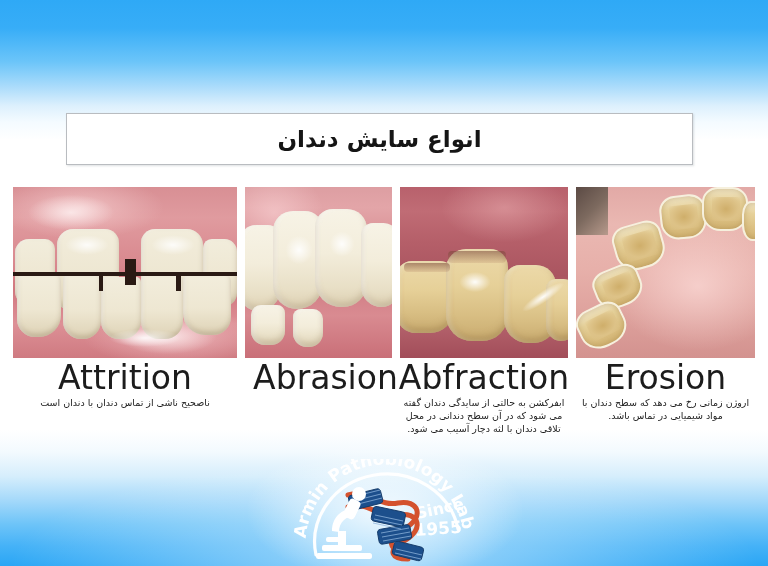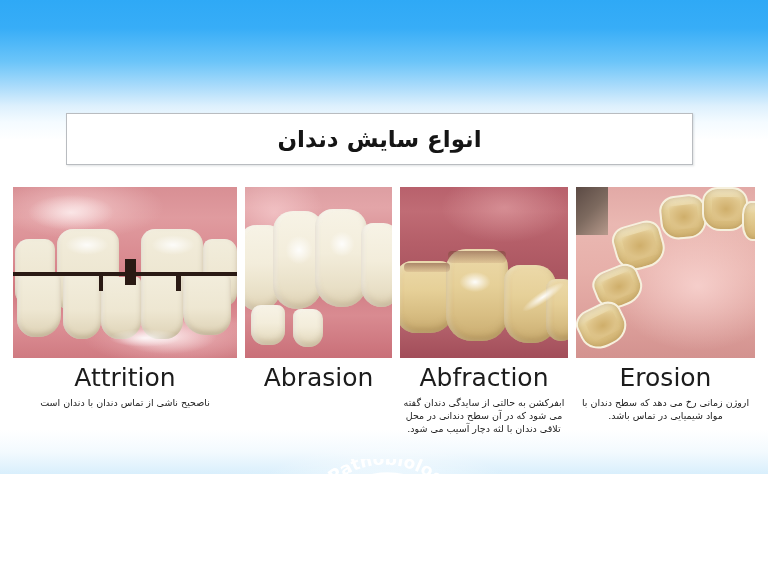--- a/index.html
+++ b/index.html
@@ -12,21 +12,21 @@
     height: 566px;
     overflow: hidden;
     font-family: "DejaVu Sans", "Liberation Sans", sans-serif;
     background: #ffffff;
   }
 
   
   .stage {
     position: relative;
     width: 768px;
-    height: 474px;
+    height: 566px;
     overflow: hidden;
     background:
       linear-gradient(to bottom,
         #2fa9f6 0px,
         #37adf7 28px,
         #6cc5f9 62px,
         #aeddfb 88px,
         #ddf0fd 106px,
         #f4fbff 122px,
         #ffffff 140px,
@@ -196,27 +196,27 @@
     top: 363px;
     width: 768px;
     height: 100px;
   }
   .col {
     position: absolute;
     top: 0;
     text-align: center;
   }
   #col-0 { left: 13px;  width: 224px; }
-  #col-1 { left: 241px; width: 155px; }
+  #col-1 { left: 248px; width: 155px; }
   #col-2 { left: 398px; width: 172px; }
   #col-3 { left: 574px; width: 183px; }
 
   .col-title {
     font-family: "DejaVu Sans", "Liberation Sans", sans-serif;
-    font-size: 25px;
+    font-size: 33px;
     font-weight: normal;
     color: #1c1c1c;
     line-height: 30px;
     white-space: nowrap;
   }
   .col-desc {
     margin-top: 3px;
     font-family: "DejaVu Sans", "Liberation Sans", sans-serif;
     font-size: 9.5px;
     line-height: 13px;

